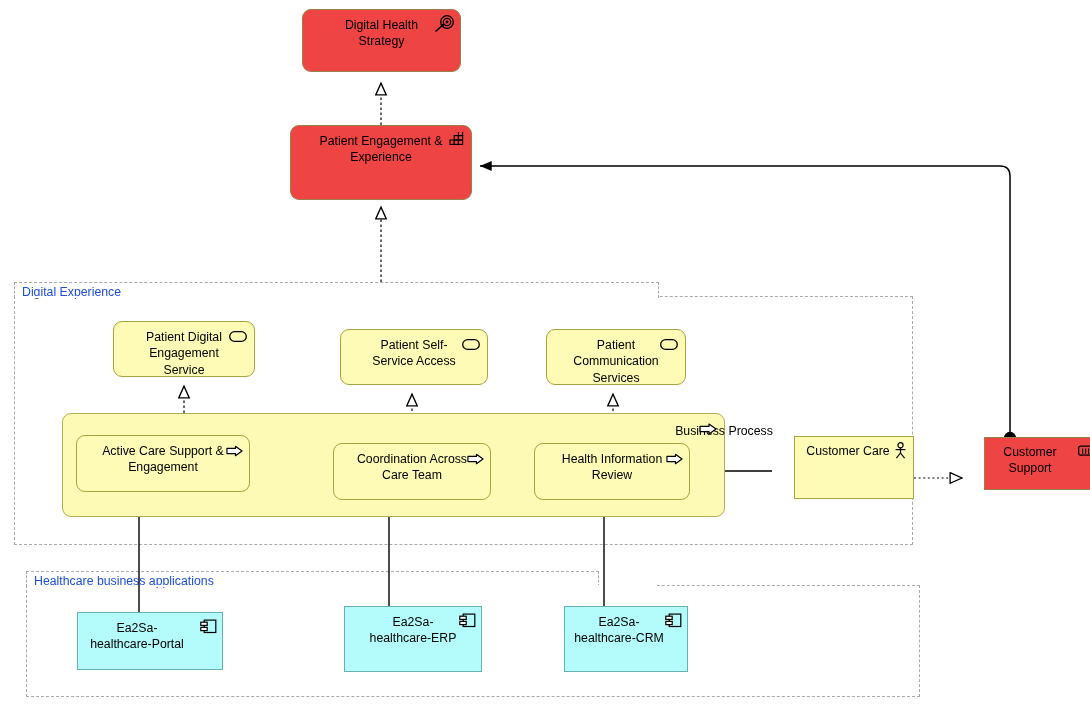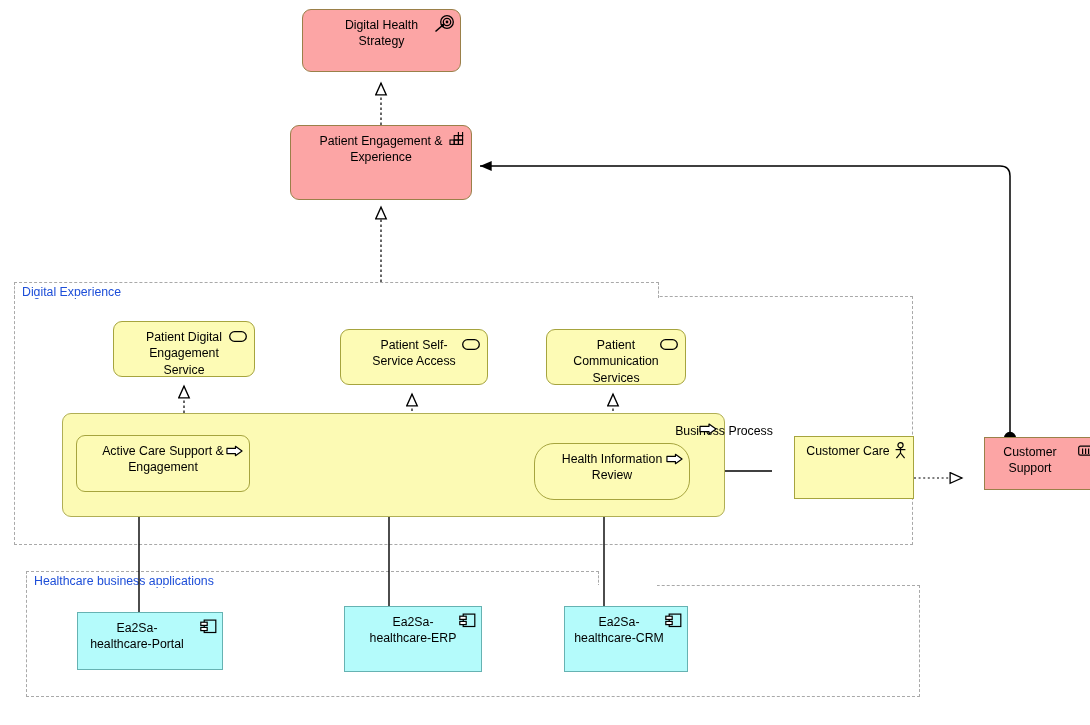--- a/index.html
+++ b/index.html
@@ -31,21 +31,21 @@
     line-height:1.33;
   }
   .node .label{
     display:block;
     padding:7px 20px 0 20px;
     width:100%;
     box-sizing:border-box;
   }
   
   .tan{
-    background:#fca5a5;
+    background:#ef4444;
     border:1px solid #9a8049;
   }
   .rounded{ border-radius:9px; }
   
   .yellow{
     background:#fdfbb5;
     border:1px solid #a6a43e;
   }
   .yellow-soft{
     background:#fcfab4;
@@ -246,22 +246,30 @@
 
   <div class="node yellow rounded" style="left:76px; top:435px; width:174px; height:57px;">
     <span class="label">Active Care Support &amp; Engagement</span>
     <span class="icon" style="right:6px; top:9px;">
       <svg width="17" height="12" viewBox="0 0 18 12">
         <path d="M1,3.3 L10,3.3 L10,1 L17,6 L10,11 L10,8.7 L1,8.7 Z" fill="#ffffff" stroke="#000" stroke-width="1.25" stroke-linejoin="round"></path>
       </svg>
     </span>
   </div>
 
-
-  <div class="node yellow rounded" style="left:534px; top:443px; width:156px; height:57px;border-radius:20px;">
+  <div class="node yellow rounded" style="left:333px; top:443px; width:158px; height:57px;">
+    <span class="label">Coordination Across Care Team</span>
+    <span class="icon" style="right:6px; top:9px;">
+      <svg width="17" height="12" viewBox="0 0 18 12">
+        <path d="M1,3.3 L10,3.3 L10,1 L17,6 L10,11 L10,8.7 L1,8.7 Z" fill="#ffffff" stroke="#000" stroke-width="1.25" stroke-linejoin="round"></path>
+      </svg>
+    </span>
+  </div>
+
+  <div class="node yellow rounded" style="left:534px; top:443px; width:156px; height:57px;">
     <span class="label">Health Information Review</span>
     <span class="icon" style="right:6px; top:9px;">
       <svg width="17" height="12" viewBox="0 0 18 12">
         <path d="M1,3.3 L10,3.3 L10,1 L17,6 L10,11 L10,8.7 L1,8.7 Z" fill="#ffffff" stroke="#000" stroke-width="1.25" stroke-linejoin="round"></path>
       </svg>
     </span>
   </div>
 
   <div class="node yellow sharp" style="left:771px; top:436px; width:120px; height:63px;">
     <span class="label" style="padding:6px 18px 0 6px;">Customer Care</span>

